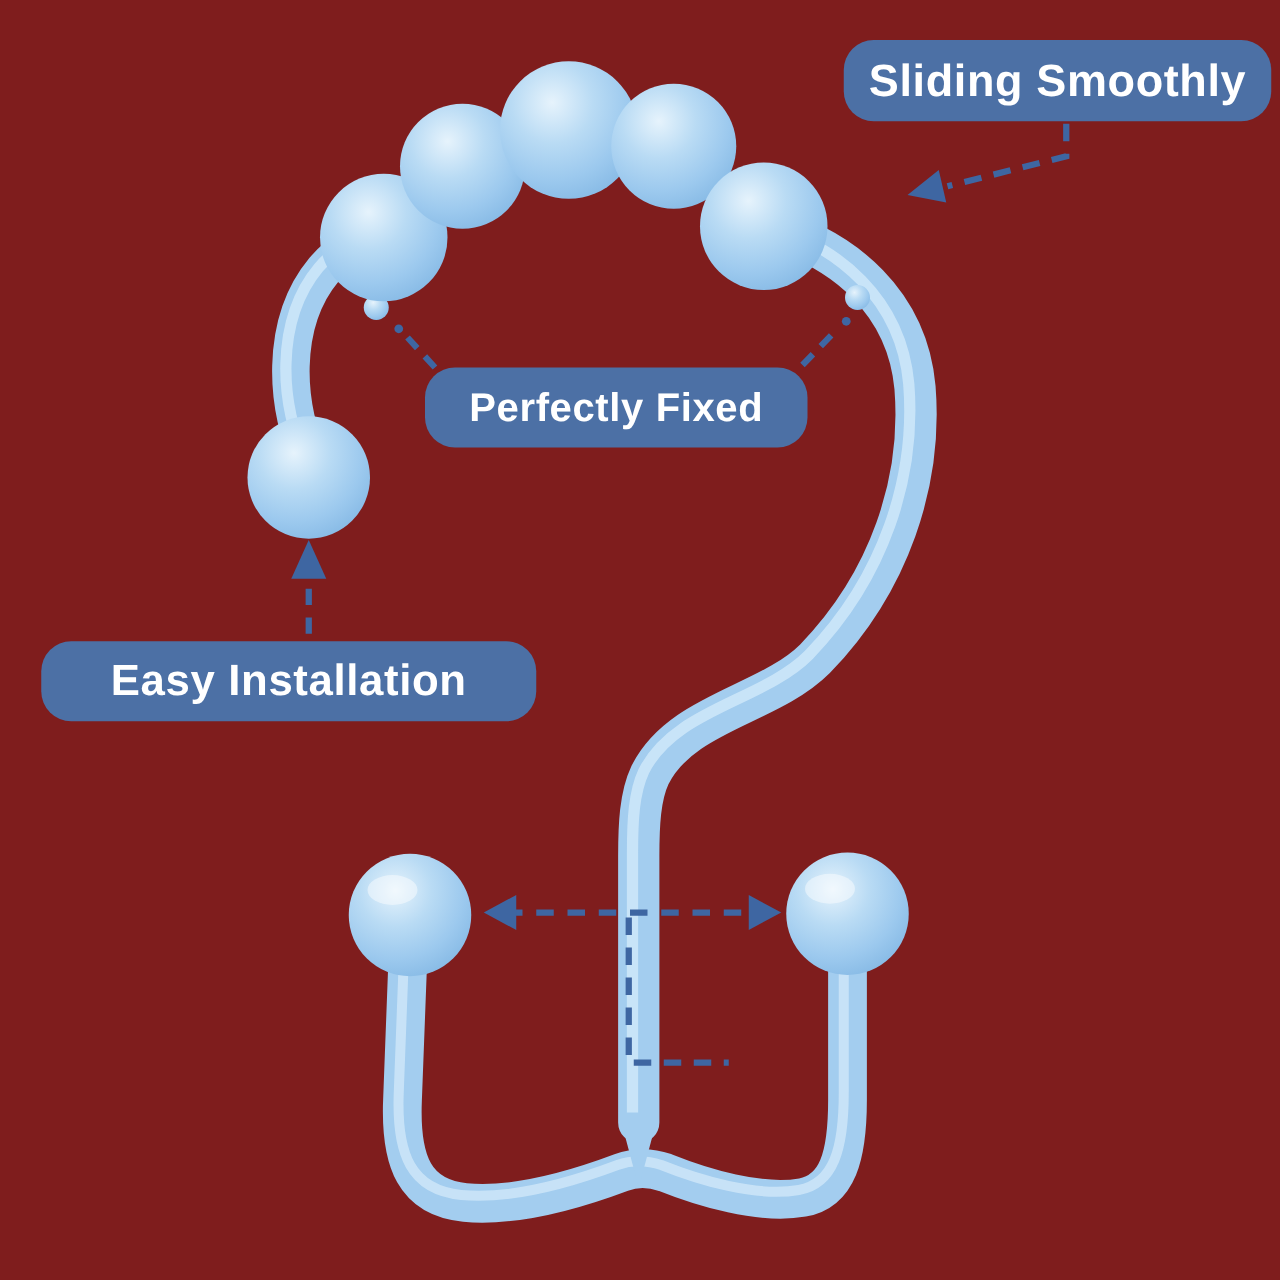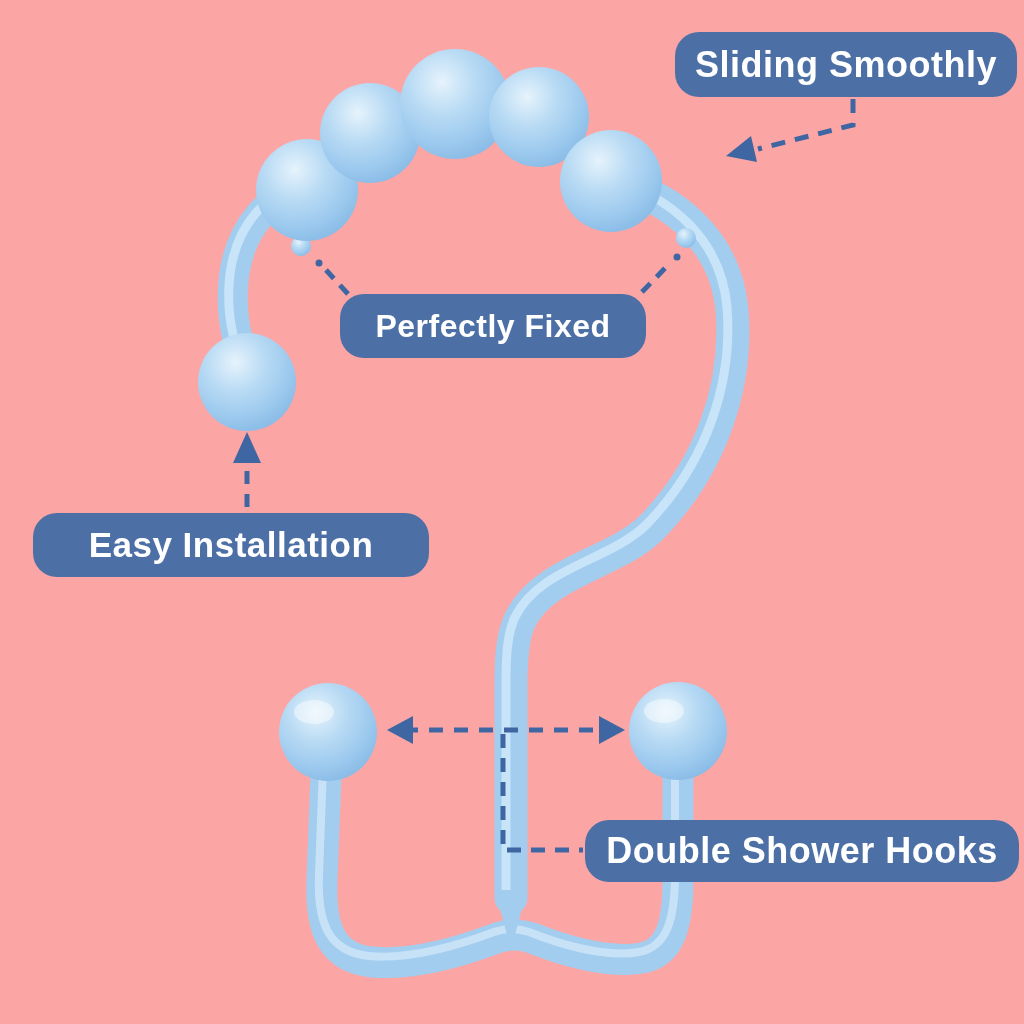--- a/index.html
+++ b/index.html
@@ -1,19 +1,19 @@
 <!DOCTYPE html>
 <html><head>
 <meta charset="utf-8">
 <style>
   html,body { margin:0; padding:0; background:#ffffff; }
   .canvas {
     position:relative;
     width:1024px; height:1024px;
-    background:#fca5a5;
+    background:#7f1d1d;
     overflow:hidden;
     font-family:"Liberation Sans","DejaVu Sans",sans-serif;
   }
   .canvas svg { position:absolute; left:0; top:0; }
   .callout {
     position:absolute;
     background:#4c70a5;
     color:#ffffff;
     border-radius:24px;
     display:flex; align-items:center; justify-content:center;
@@ -120,17 +120,14 @@
   </div>
 
   <div class="callout co-fixed">
     <span>Perfectly Fixed</span>
   </div>
 
   <div class="callout co-easy">
     <span>Easy Installation</span>
   </div>
 
-  <div class="callout co-double">
-    <span>Double Shower Hooks</span>
-  </div>
 
 </div>
 
 </body></html>

